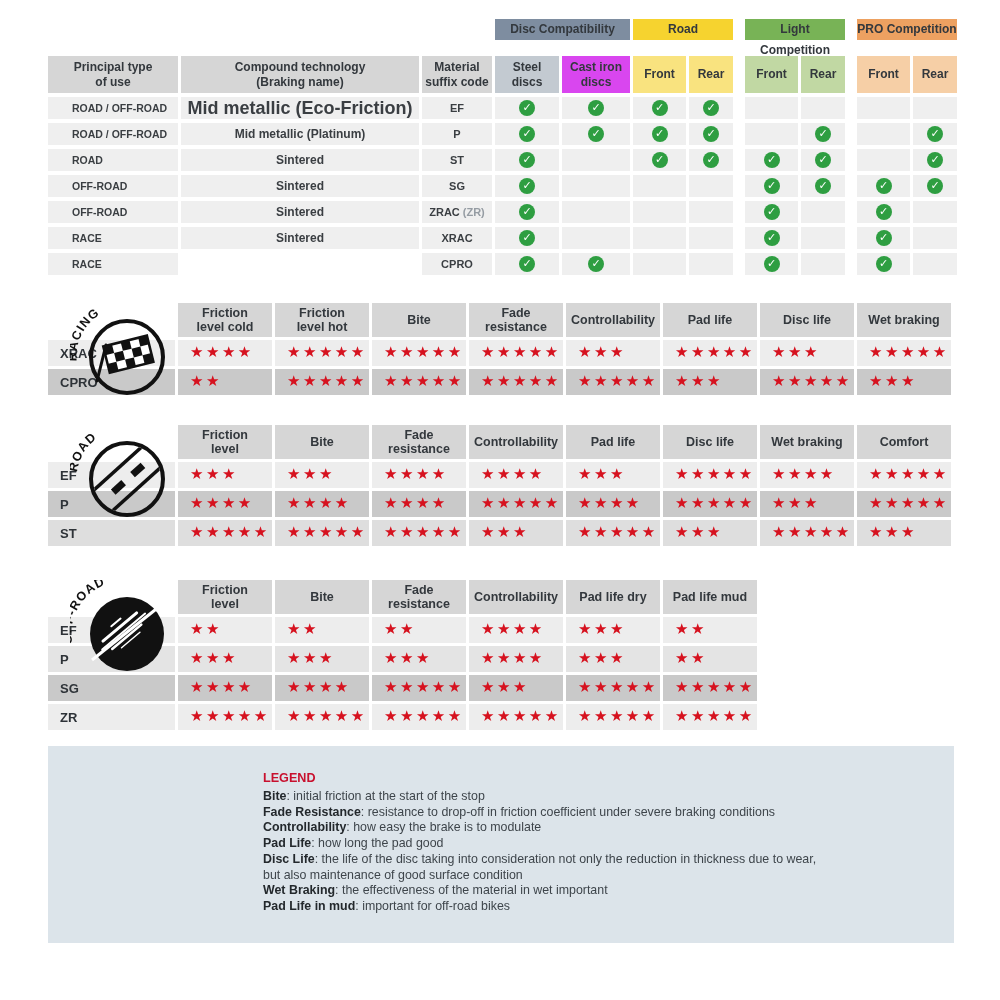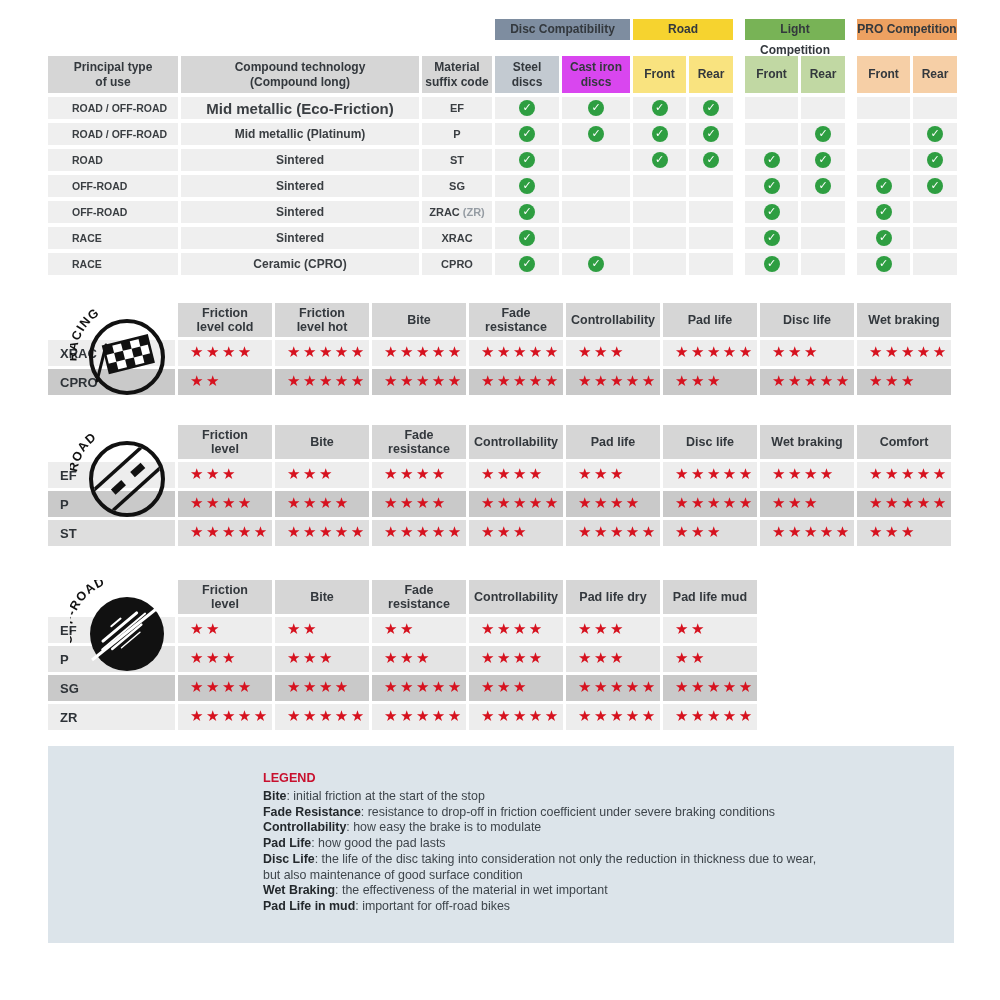--- a/index.html
+++ b/index.html
@@ -50,38 +50,38 @@
           <div class="gc" style="grid-column:1 / span 3"></div>
           <div class="gc" style="grid-column:4 / span 2;background:#7e8da0">Disc Compatibility</div>
           <div class="gc" style="grid-column:6 / span 2;background:#f6d32f">Road</div>
           <div class="gc" style="grid-column:9 / span 2;background:#78b356">Light Competition</div>
           <div class="gc" style="grid-column:12 / span 2;background:#eda161">PRO Competition</div>
         </div>
       <div class="cgrid subrow" id="compat-subhead">
           <div class="sub" style="grid-column:1">Principal type
 of use</div>
           <div class="sub" style="grid-column:2">Compound technology
-(Compound long)</div>
+(Braking name)</div>
           <div class="sub" style="grid-column:3">Material
 suffix code</div>
           <div class="sub" style="grid-column:4;background:#c3cad1">Steel
 discs</div>
           <div class="sub" style="grid-column:5;background:#d946ef">Cast iron
 discs</div>
           <div class="sub" style="grid-column:6;background:#f9e37f">Front</div>
           <div class="sub" style="grid-column:7;background:#f9e37f">Rear</div>
           <div class="sub" style="grid-column:9;background:#c1d8a3">Front</div>
           <div class="sub" style="grid-column:10;background:#c1d8a3">Rear</div>
           <div class="sub" style="grid-column:12;background:#f6cfa6">Front</div>
           <div class="sub" style="grid-column:13;background:#f6cfa6">Rear</div>
         </div>
       <div id="compat-rows">
           <div class="cgrid crow">
             <div class="ccell left" style="grid-column:1">ROAD / OFF-ROAD</div>
-            <div class="ccell" style="grid-column:2;font-size:15px">Mid metallic (Eco-Friction)</div>
+            <div class="ccell" style="grid-column:2;font-size:18px">Mid metallic (Eco-Friction)</div>
             <div class="ccell" style="grid-column:3">
               <span>EF</span>
             </div>
             <div class="ccell" style="grid-column:4">
               <span class="chk">✓</span>
             </div>
             <div class="ccell" style="grid-column:5">
               <span class="chk">✓</span>
             </div>
             <div class="ccell" style="grid-column:6">
@@ -212,21 +212,20 @@
               <span class="chk">✓</span>
             </div>
             <div class="ccell" style="grid-column:10"></div>
             <div class="ccell" style="grid-column:12">
               <span class="chk">✓</span>
             </div>
             <div class="ccell" style="grid-column:13"></div>
           </div>
           <div class="cgrid crow">
             <div class="ccell left" style="grid-column:1">RACE</div>
-            <div class="ccell" style="grid-column:2;font-size:12px">Ceramic (CPRO)</div>
             <div class="ccell" style="grid-column:3">
               <span>CPRO</span>
             </div>
             <div class="ccell" style="grid-column:4">
               <span class="chk">✓</span>
             </div>
             <div class="ccell" style="grid-column:5">
               <span class="chk">✓</span>
             </div>
             <div class="ccell" style="grid-column:6"></div>
@@ -552,21 +551,21 @@
           </div>
         </section>
       </div>
 
     <section class="legend">
       <div class="legend-title">LEGEND</div>
       <div id="legend-items">
           <div class="legend-line"><b>Bite</b>: <span>initial friction at the start of the stop</span></div>
           <div class="legend-line"><b>Fade Resistance</b>: <span>resistance to drop-off in friction coefficient under severe braking conditions</span></div>
           <div class="legend-line"><b>Controllability</b>: <span>how easy the brake is to modulate</span></div>
-          <div class="legend-line"><b>Pad Life</b>: <span>how good the pad lasts</span></div>
+          <div class="legend-line"><b>Pad Life</b>: <span>how long the pad good</span></div>
           <div class="legend-line"><b>Disc Life</b>: <span>the life of the disc taking into consideration not only the reduction in thickness due to wear,</span></div>
           <div class="legend-line"><span>but also maintenance of good surface condition</span></div>
           <div class="legend-line"><b>Wet Braking</b>: <span>the effectiveness of the material in wet important</span></div>
           <div class="legend-line"><b>Pad Life in mud</b>: <span>important for off-road bikes</span></div>
         </div>
     </section>
 
   </div>
 </div>
 

